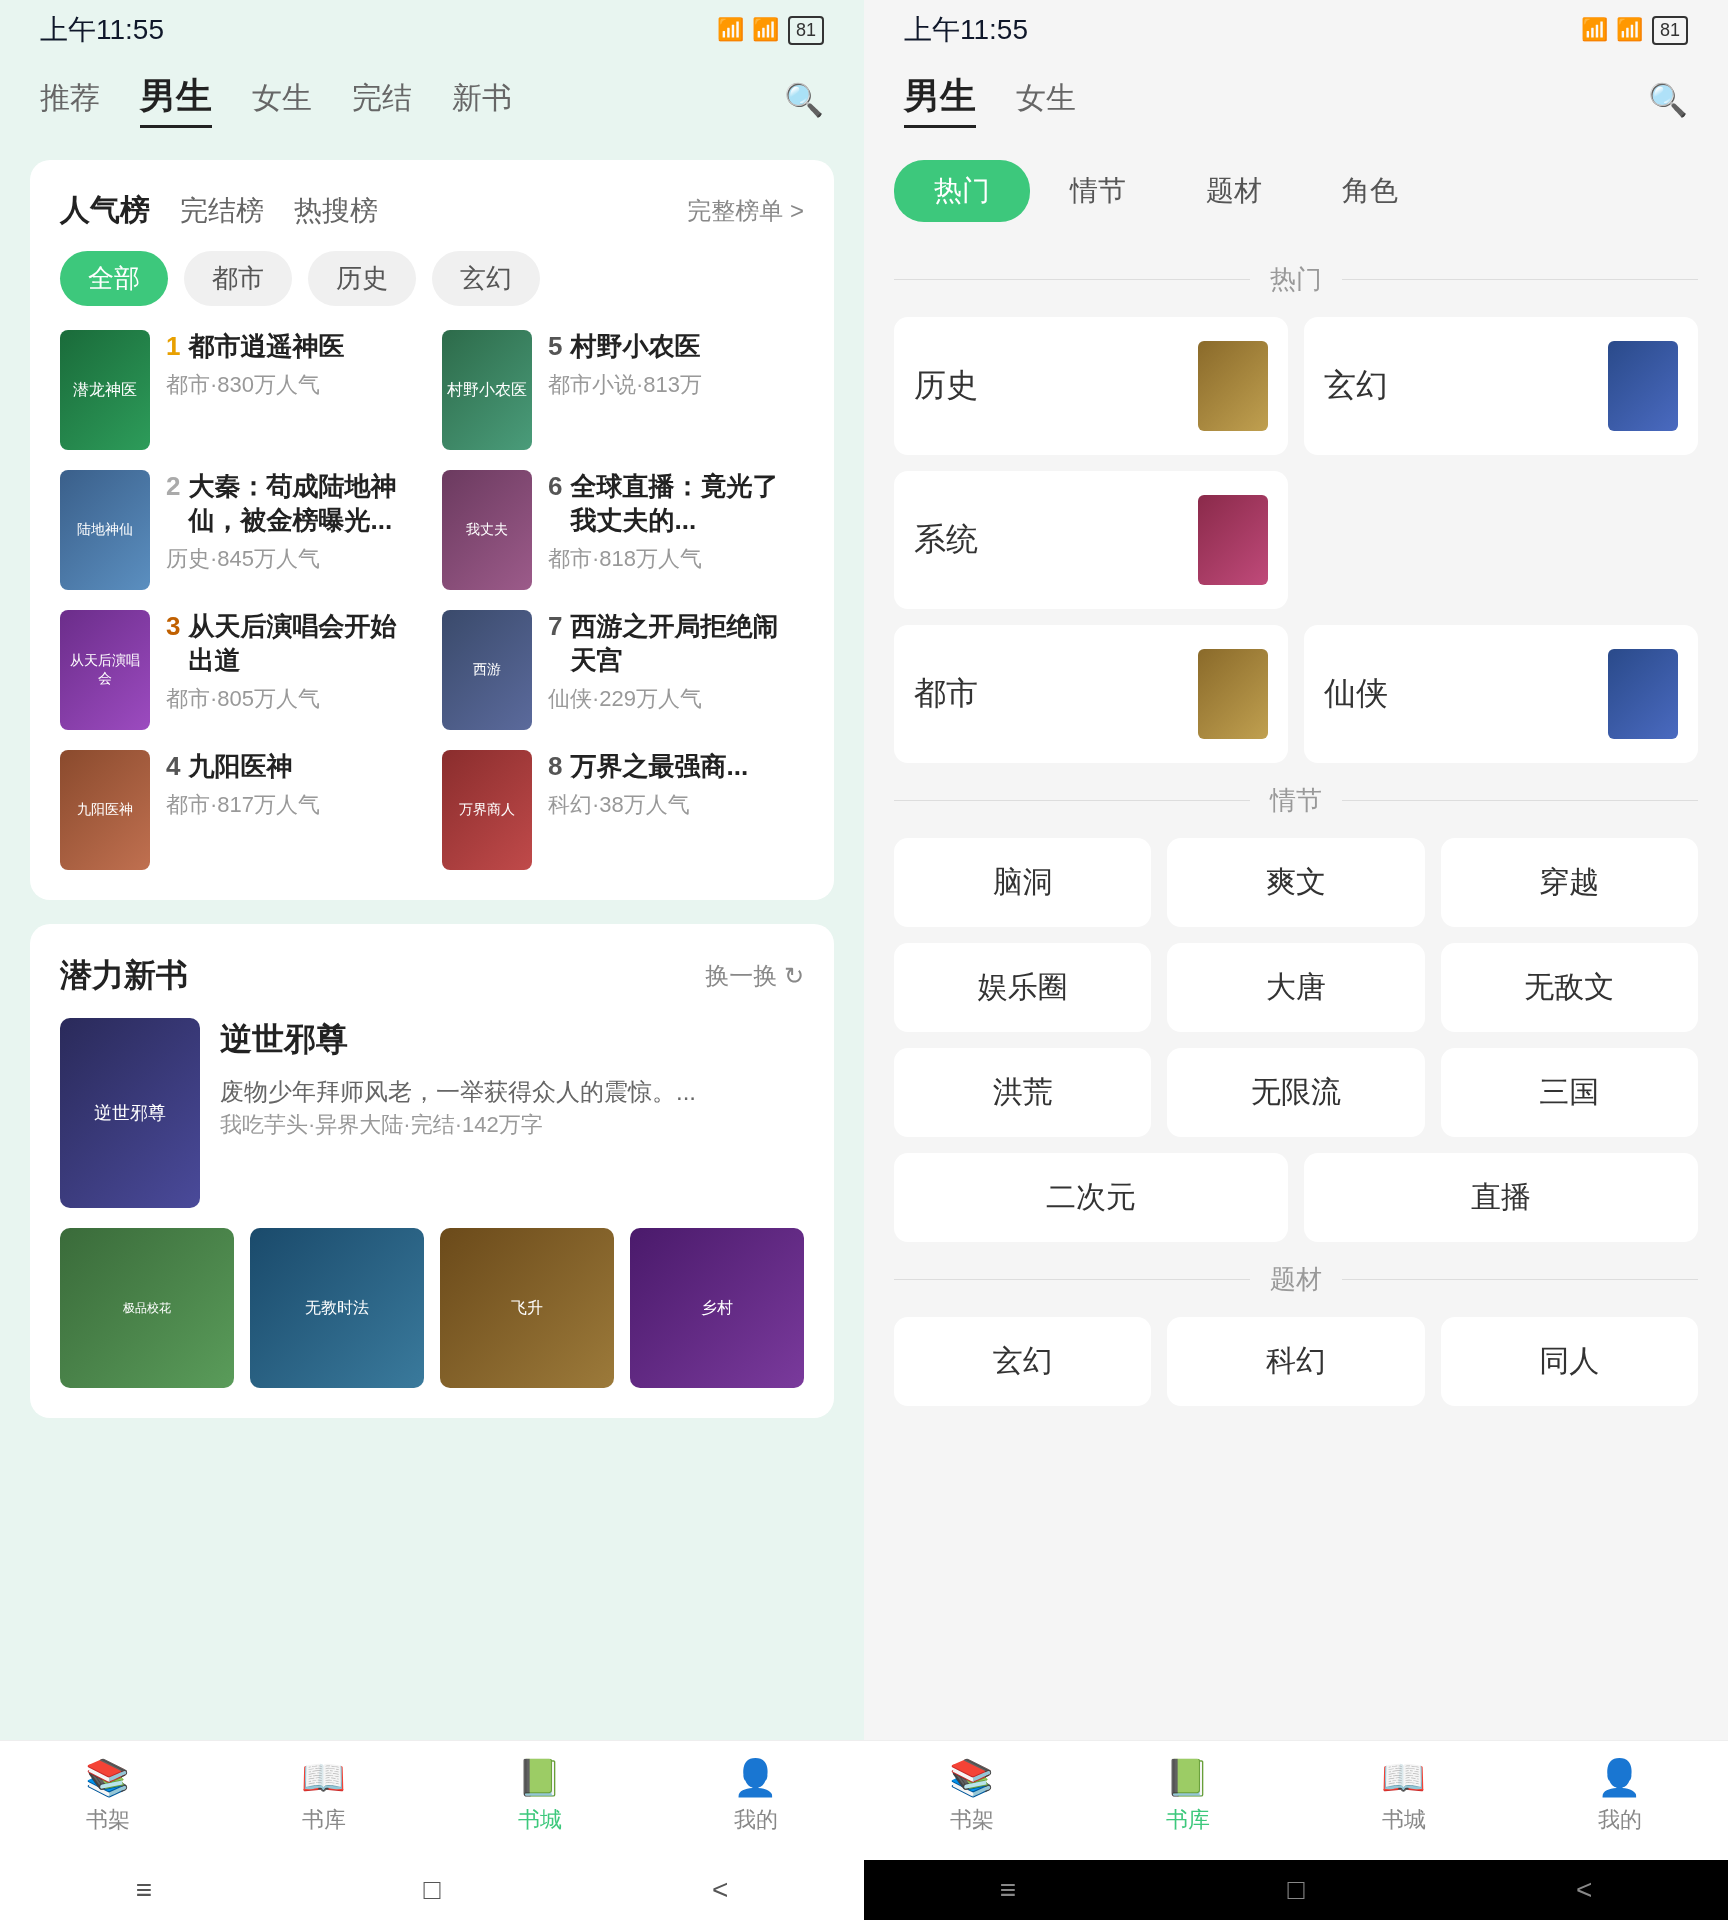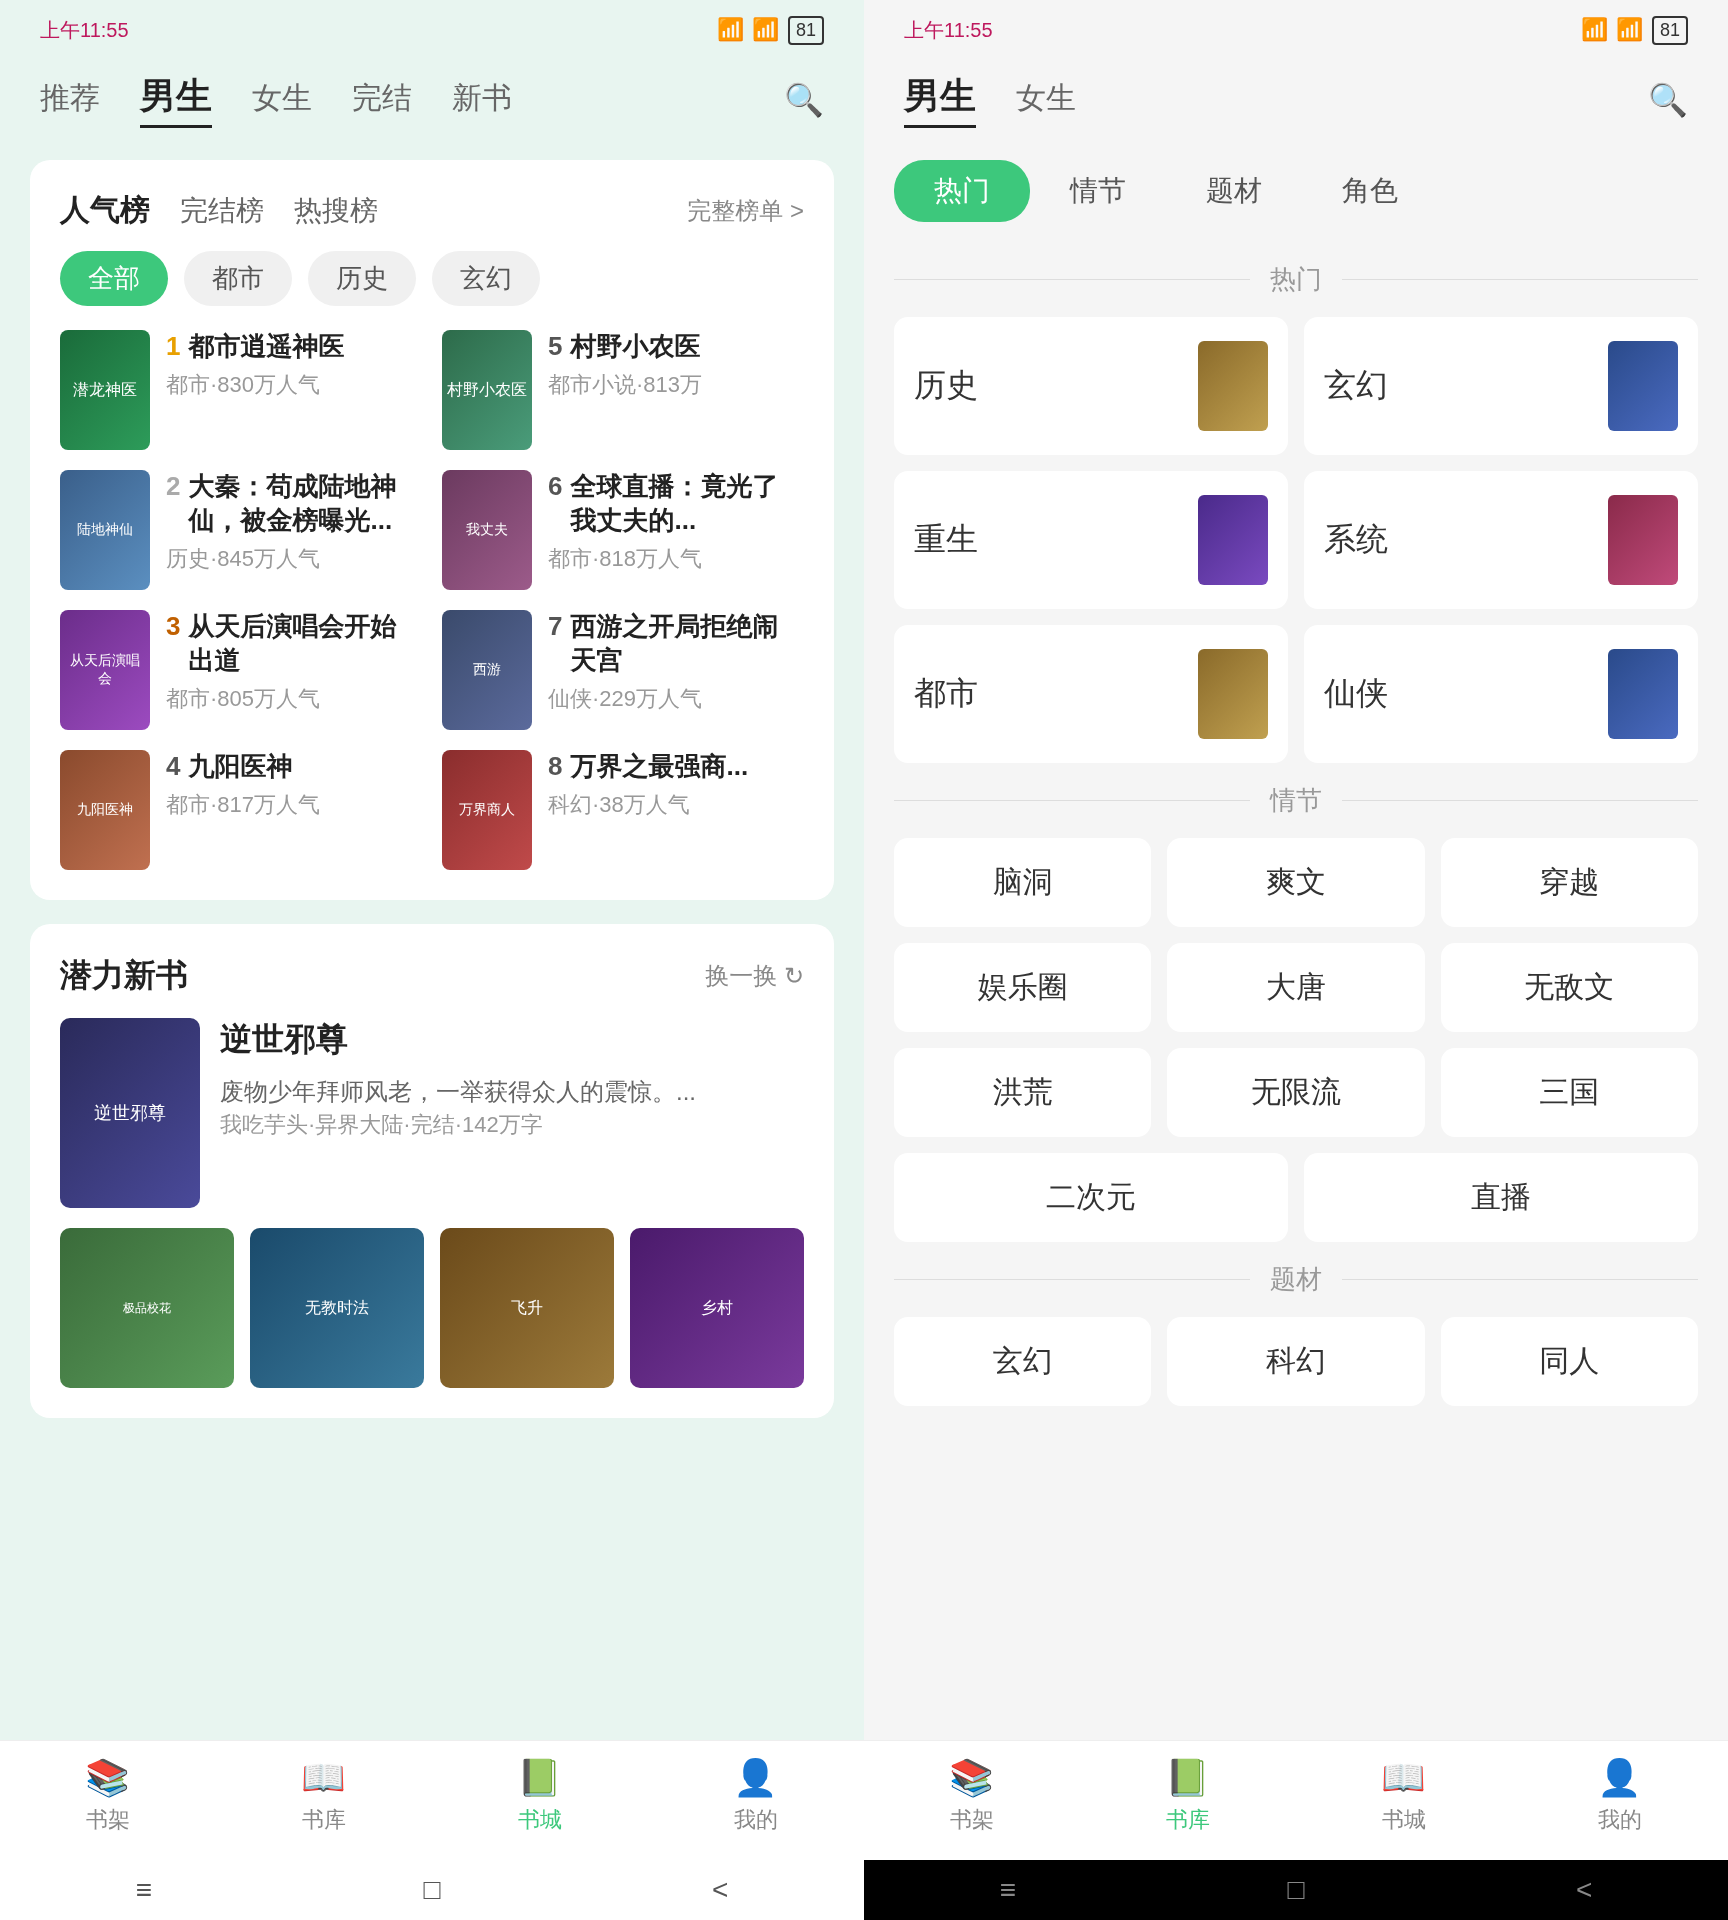--- a/index.html
+++ b/index.html
@@ -35,22 +35,22 @@
     
     .status-bar {
       height: 60px;
       display: flex;
       align-items: center;
       justify-content: space-between;
       padding: 0 40px;
       background: transparent;
     }
     .status-time {
-      font-size: 20px;
-      color: #be185d;
+      font-size: 28px;
+      color: #0f172a;
       font-weight: 500;
     }
     .status-icons {
       display: flex;
       align-items: center;
       gap: 8px;
       font-size: 22px;
       color: #333;
     }
     .battery-box {
@@ -685,24 +685,20 @@
           <div class="cat-cover-thumb rc1"></div>
         </div>
         <div class="cat-item">
           <span class="cat-label">玄幻</span>
           <div class="cat-cover-thumb rc2"></div>
         </div>
       </div>
 
       <div class="cat-grid">
         <div class="cat-item">
-          <span class="cat-label">重生</span>
-          <div class="cat-cover-thumb rc3"></div>
-        </div>
-        <div class="cat-item">
           <span class="cat-label">系统</span>
           <div class="cat-cover-thumb rc4"></div>
         </div>
       </div>
 
       <div class="cat-grid">
         <div class="cat-item">
           <span class="cat-label">都市</span>
           <div class="cat-cover-thumb rc1"></div>
         </div>

